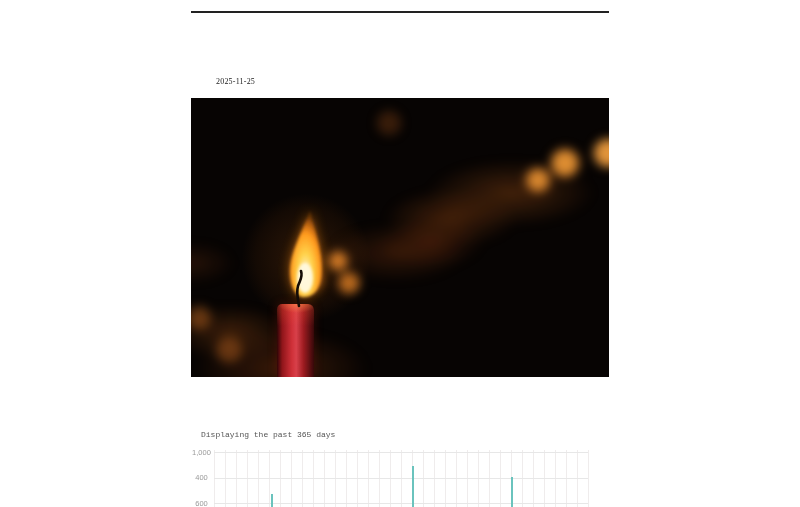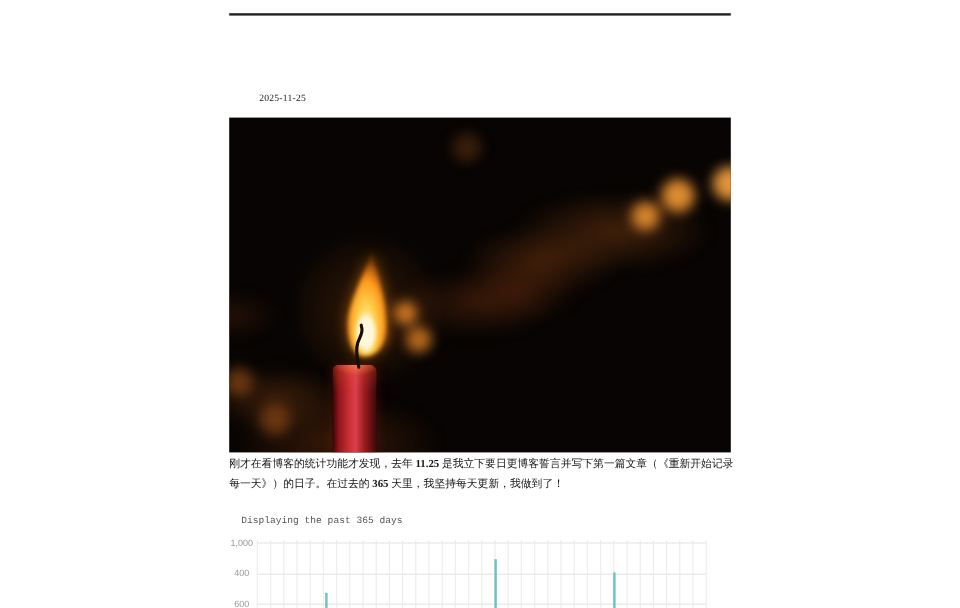--- a/index.html
+++ b/index.html
@@ -112,21 +112,20 @@
           <feGaussianBlur stdDeviation="6"></feGaussianBlur>
         </filter>
       </defs>
       <path d="M119,113 C110,136 99,156 99,173 C99,189 105,199 113,199 C125,199 131,187 131,170 C131,151 124,133 119,113 Z" fill="#ff8c14" opacity="0.55" filter="url(#halo)"></path>
       <path d="M119,113 C110,136 99,156 99,173 C99,189 105,199 113,199 C125,199 131,187 131,170 C131,151 124,133 119,113 Z" fill="url(#flameGrad)" filter="url(#soft)"></path>
       <ellipse cx="114" cy="180" rx="8" ry="15" fill="#fff9e0" opacity="0.95" filter="url(#soft)"></ellipse>
       <path d="M108,208 C107,201 105,195 107,188 C109,182 112,179 110,173" fill="none" stroke="#140c06" stroke-width="2.6" stroke-linecap="round"></path>
     </svg>
   </div>
 
-  <p class="para"><span>刚才在看博客的统计功能才发现，去年 </span><b>11.25</b><span> 是我立下要日更博客誓言并写下第一篇文章（《重新开始记录每一天》）的日子。在过去的 </span><b>365</b><span> 天里，我坚持每天更新，我做到了！</span></p>
 
   <div class="chart-title">Displaying the past 365 days</div>
   <div class="ylabels">
       <div class="ylabel" style="top: -0.5px;">1,000</div>
       <div class="ylabel" style="top: 25px;">400</div>
       <div class="ylabel" style="top: 50.5px;">600</div>
     </div>
   <div class="plot">
       <div class="vgrid" style="left: 0px;"></div>
       <div class="vgrid" style="left: 11px;"></div>

